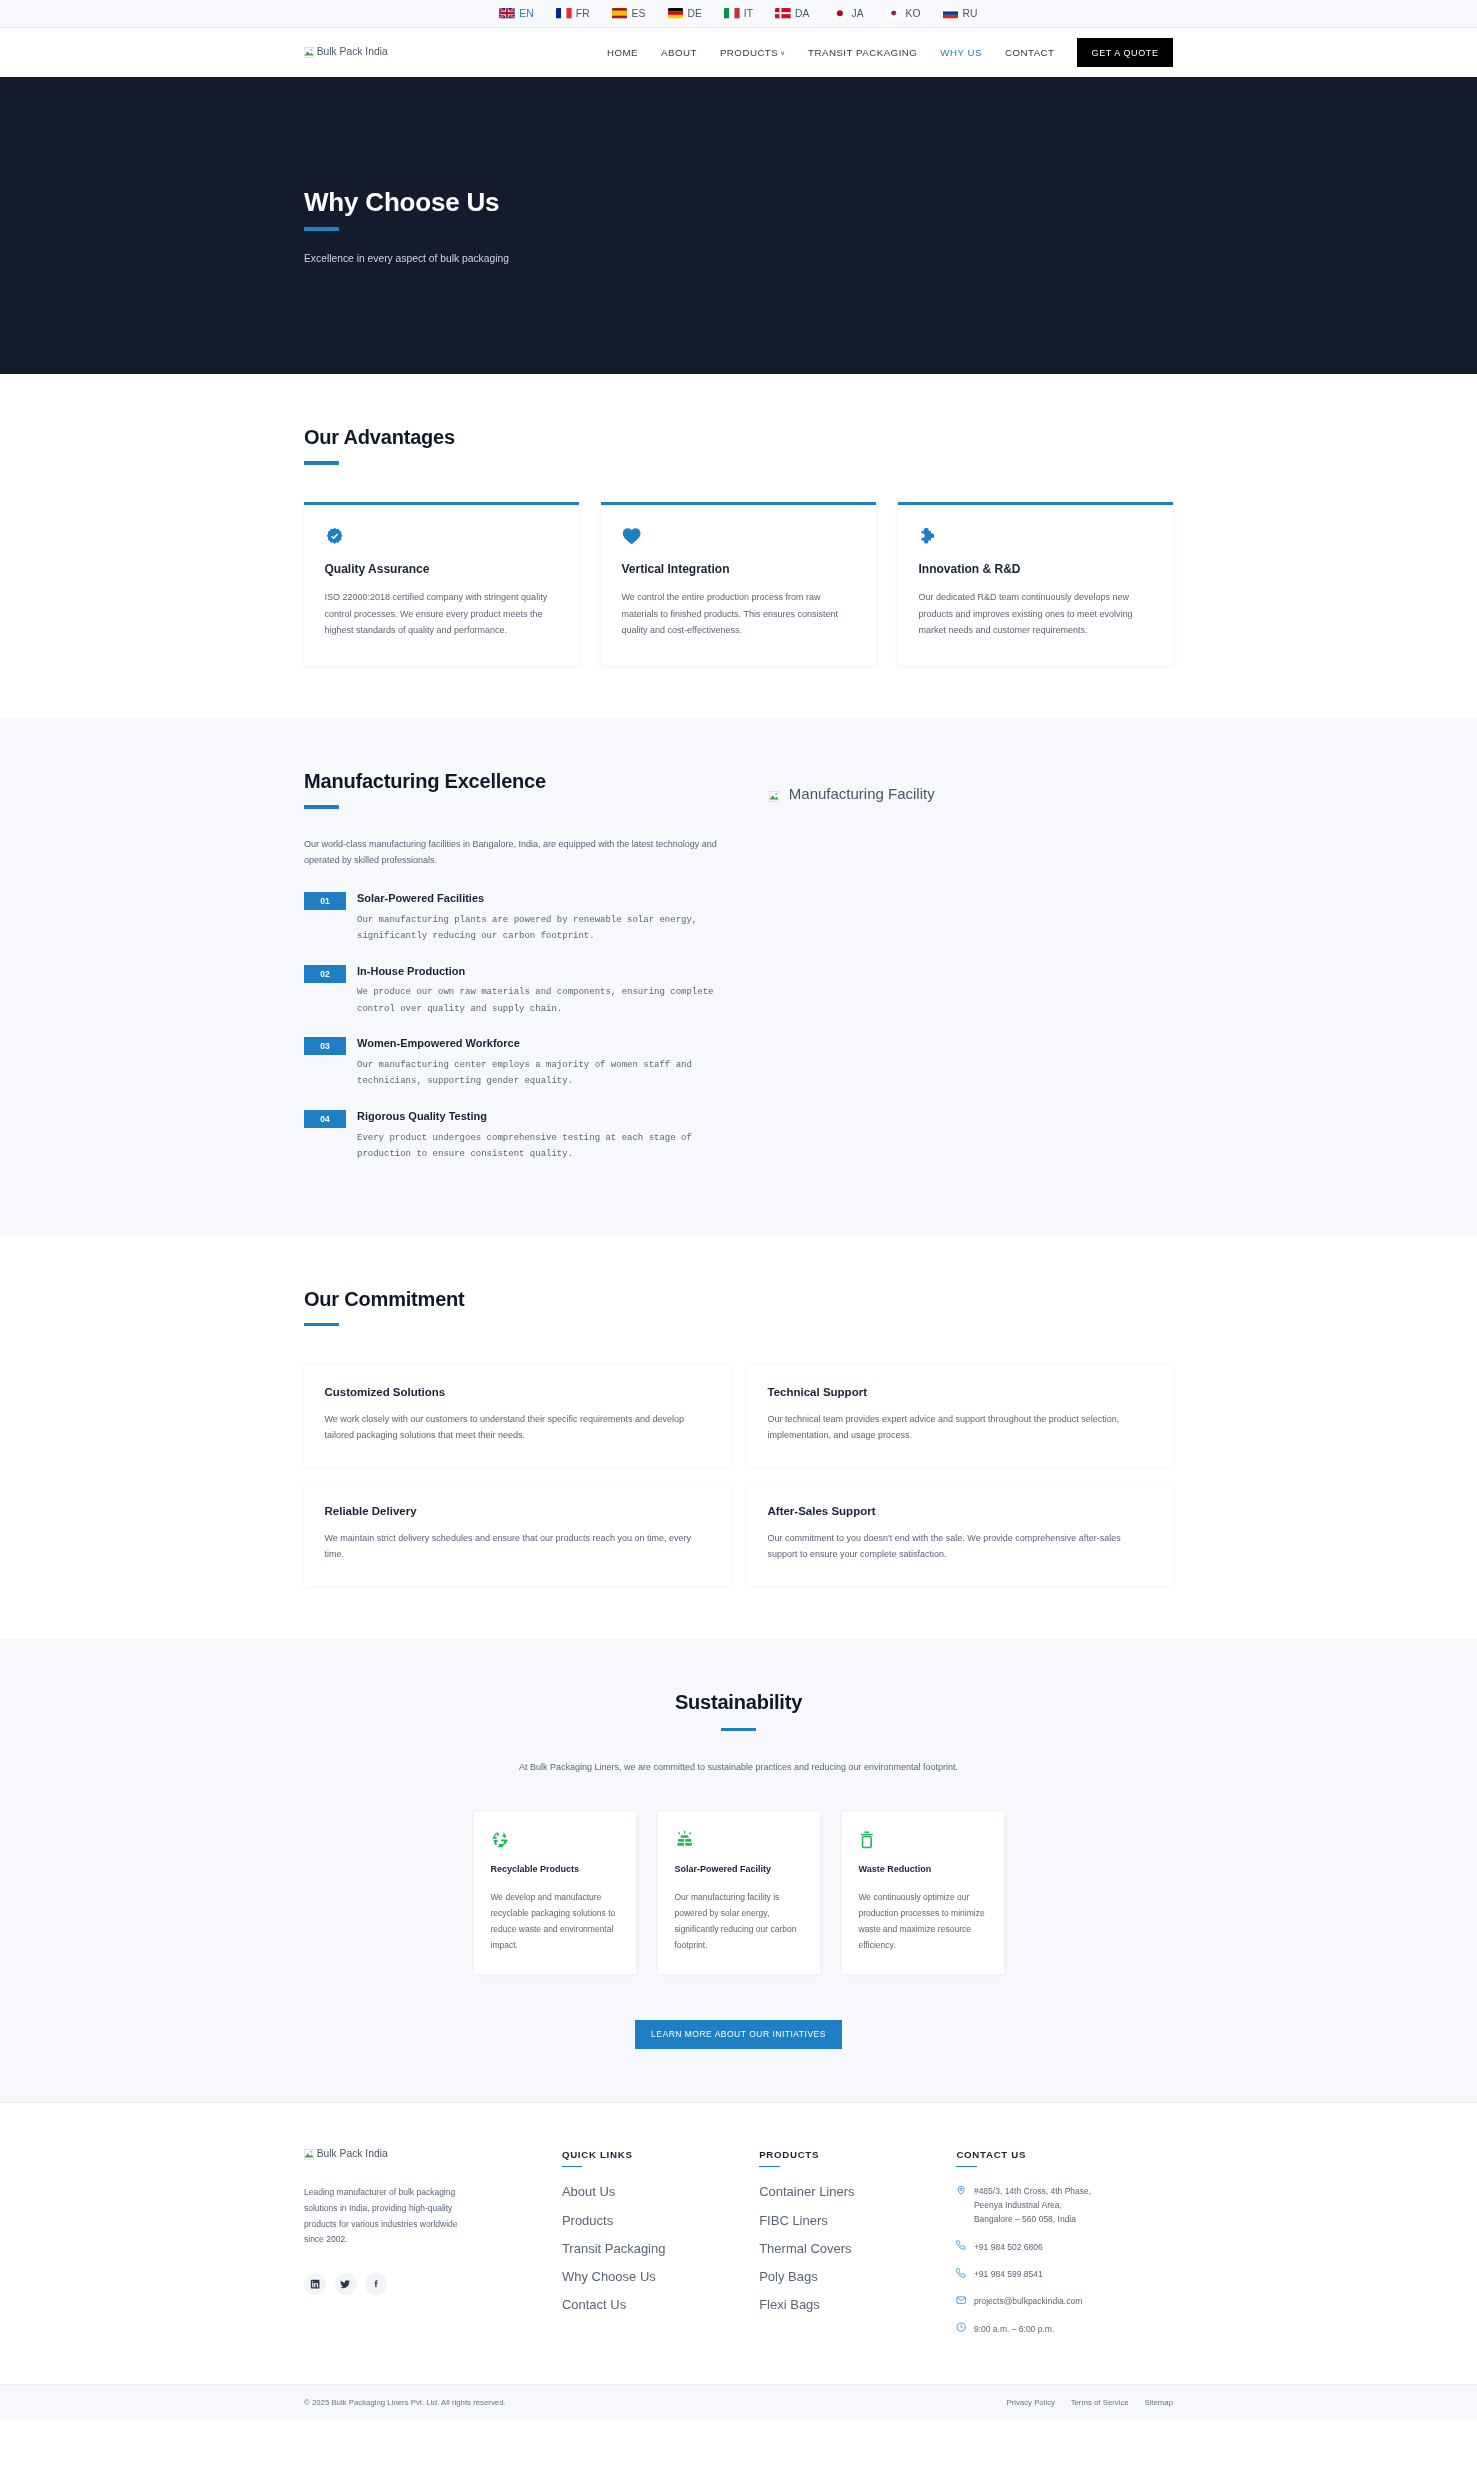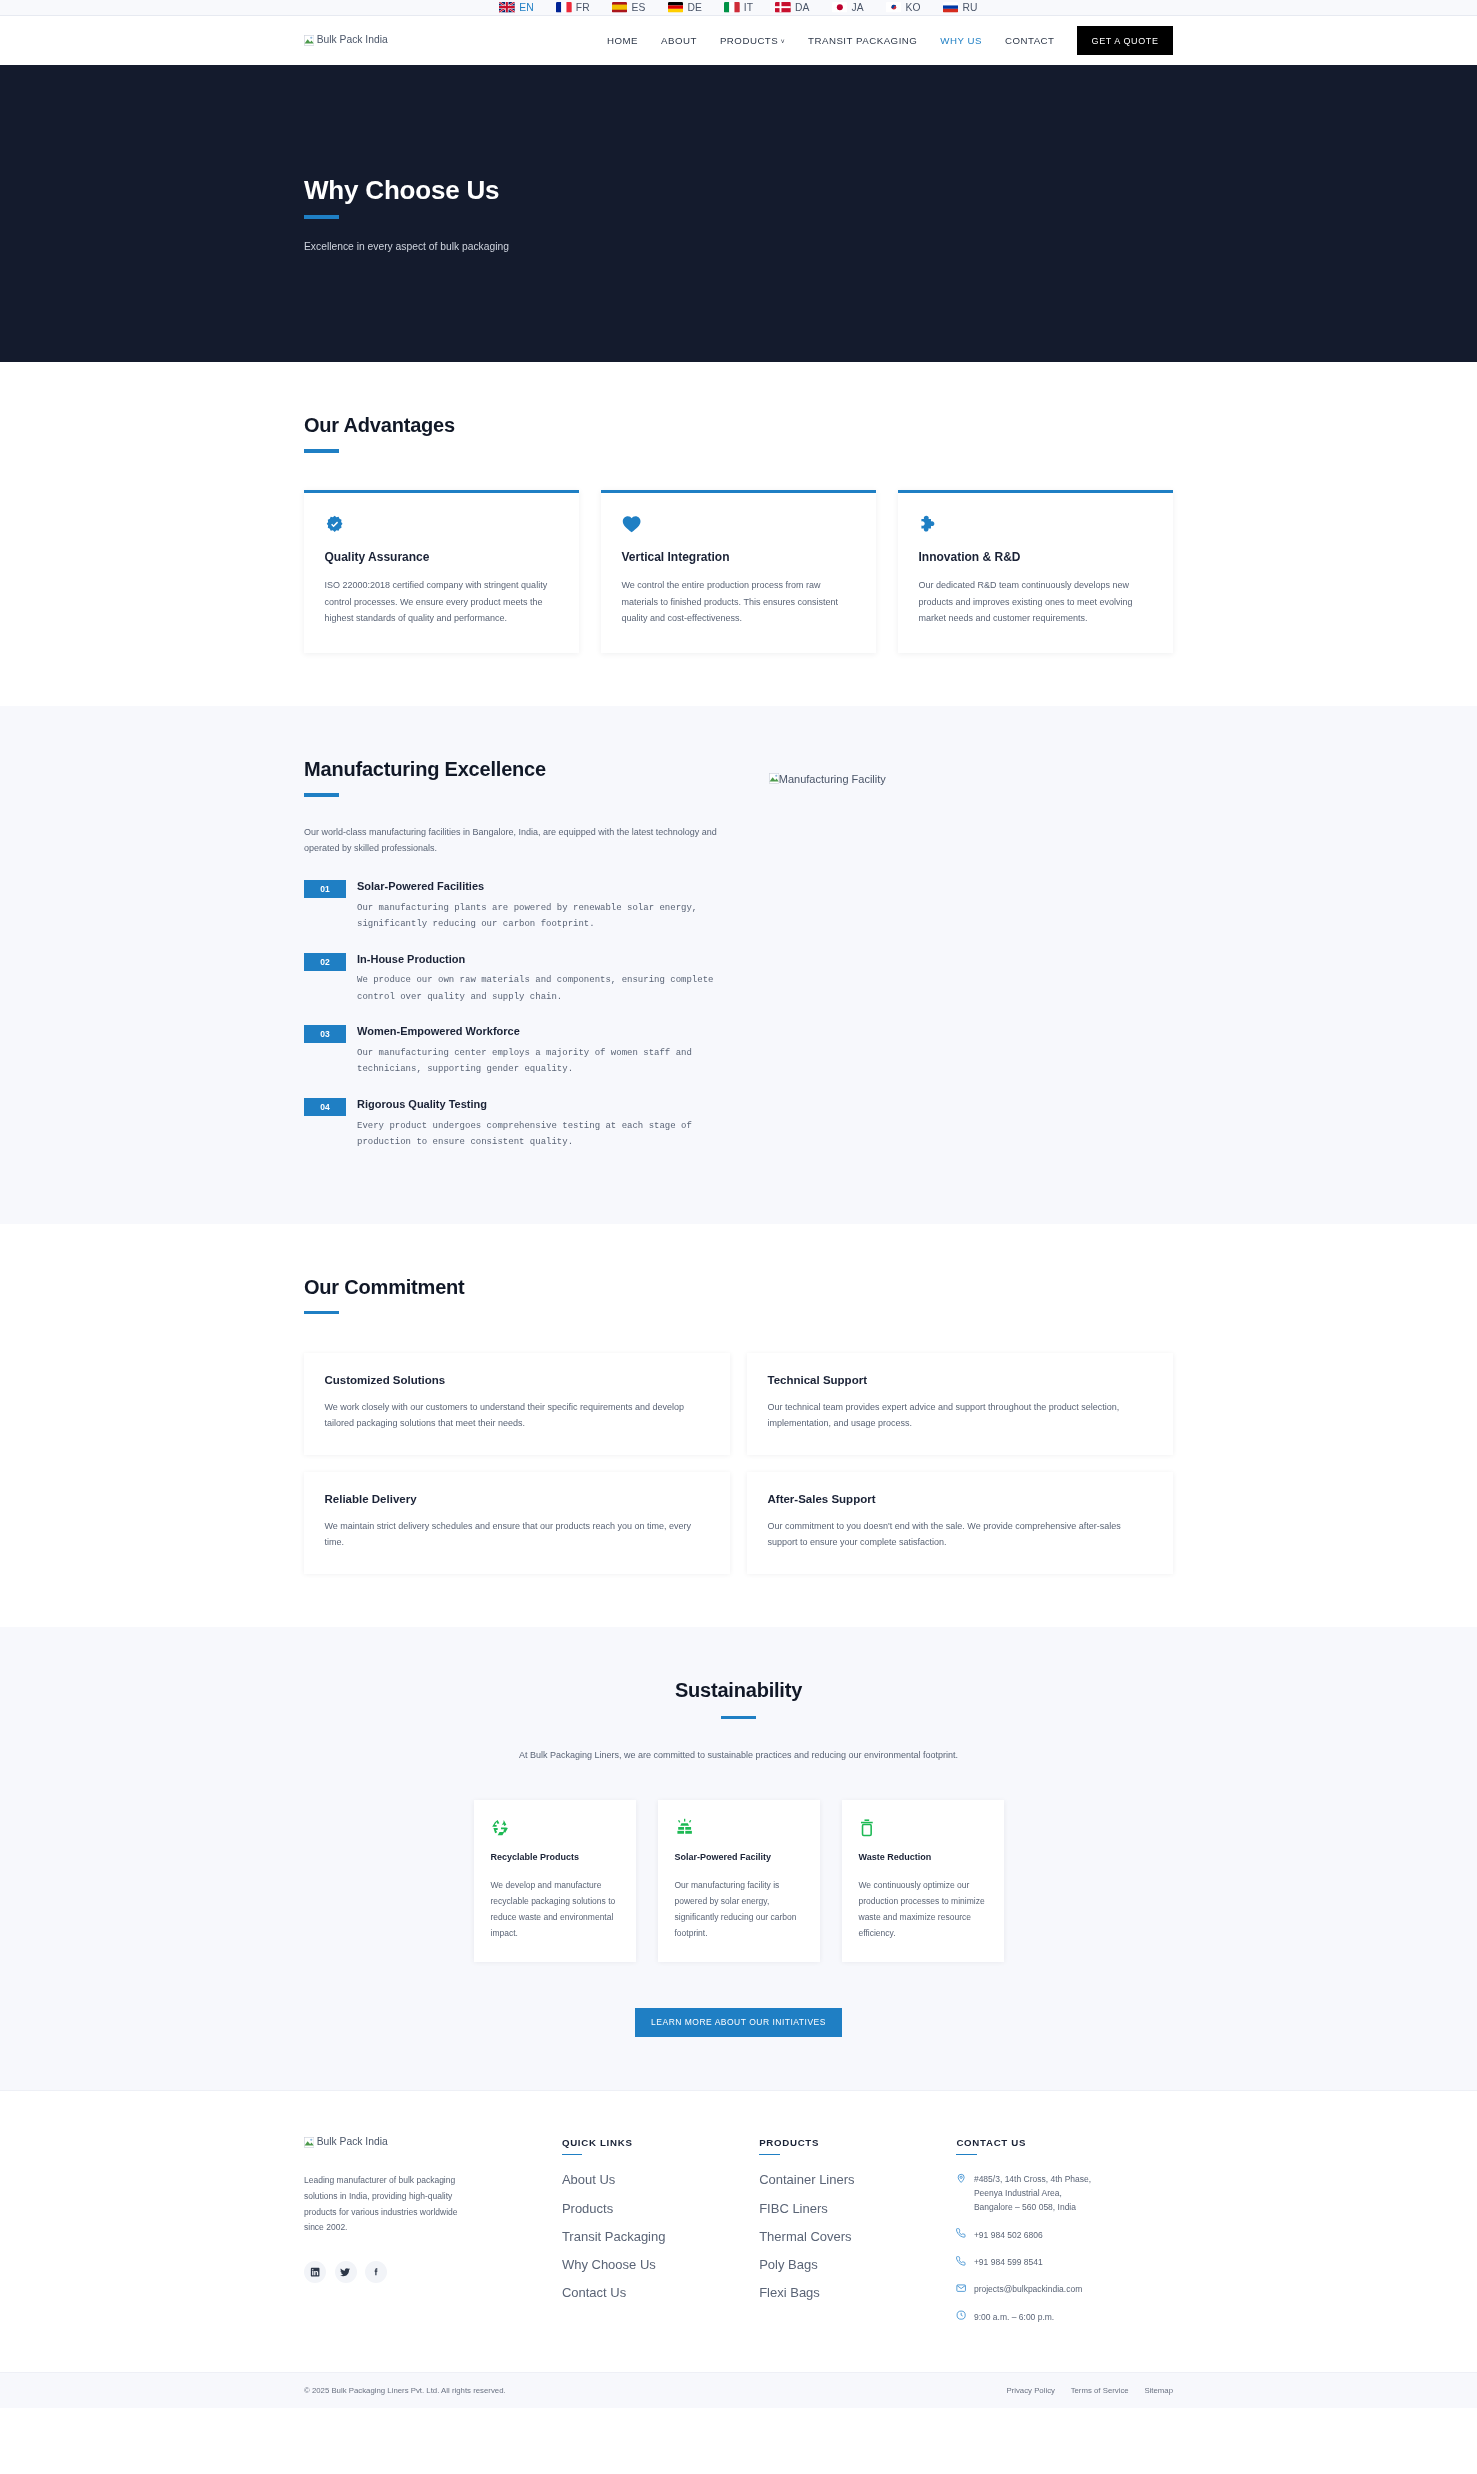--- a/index.html
+++ b/index.html
@@ -7,21 +7,21 @@
     width: 1477px;
     font-family: "Liberation Sans", sans-serif;
     background: #ffffff;
     color: #2d3748;
     -webkit-font-smoothing: antialiased;
   }
   .container { width: 869px; margin: 0 auto; padding: 0 0px; }
 
   
   .lang-bar {
-    height: 16px;
+    height: 28px;
     background: #f8f9fc;
     border-bottom: 0.6px solid #e8ebf2;
     display: flex;
     justify-content: center;
     gap: 22px;
   }
   .lang-item {
     display: flex;
     align-items: center;
     gap: 4.2px;
@@ -112,22 +112,22 @@
   .mfg-list { margin-top: 23px; }
   .mfg-item { display: flex; gap: 11px; margin-bottom: 20.5px; }
   .mfg-num {
     background: #1f7fc4; color: #fff; font-size: 8.5px; font-weight: bold;
     width: 42px; height: 18px; display: flex; align-items: center; justify-content: center;
     flex: 0 0 auto;
   }
   .mfg-item h4 { font-size: 11px; font-weight: bold; color: #1a2236; margin-bottom: 7.8px; }
   .mfg-item p { font-size: 9px; line-height: 1.8; color: #5a6476; max-width: 398px; font-family: Liberation Mono, monospace; }
   .mfg-img-ph {
-    display: inline-flex; align-items: center; gap: 0;
-    font-size: 11px; color: #4a5568; margin-top: 14.5px; padding-left: 18px;
+    display: inline-flex; align-items: center; gap: 10px;
+    font-size: 15px; color: #4a5568; margin-top: 14.5px; padding-left: 18px;
   }
 
   
   .com-grid {
     display: grid; grid-template-columns: 1fr 1fr; gap: 17px 17px; margin-top: 39px;
   }
   .com-card {
     background: #fff; box-shadow: 0 1.2px 5.4px rgba(16,24,40,.07);
     padding: 20.5px 20.5px 24px; min-height: 91px;
   }

